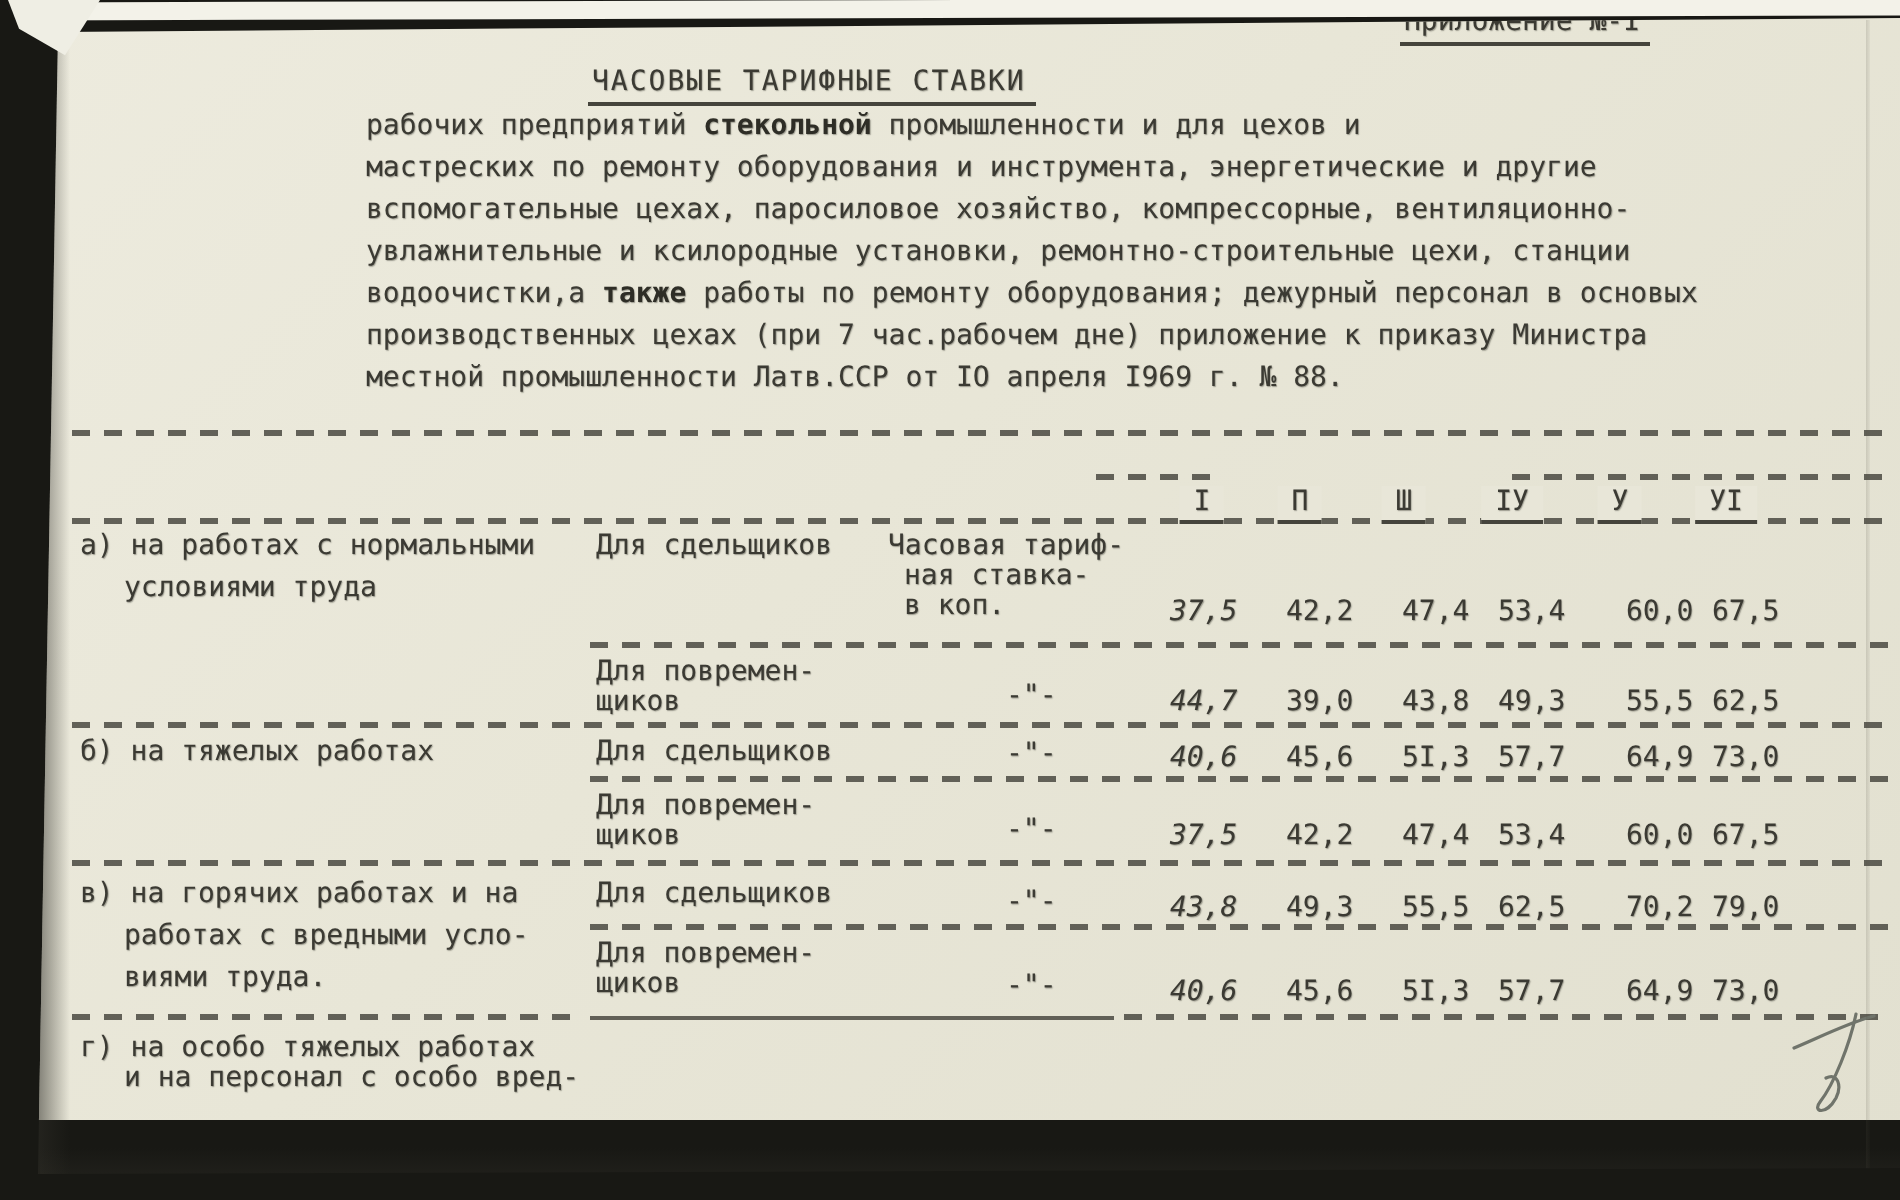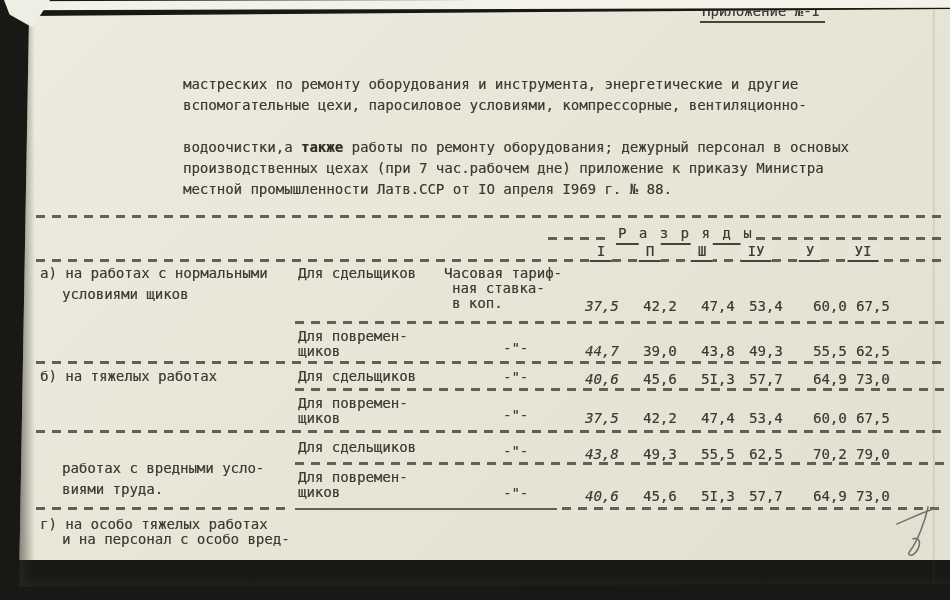--- a/index.html
+++ b/index.html
@@ -48,42 +48,44 @@
     text-shadow:0.4px 0.4px 0.6px rgba(58,57,48,.45);}
   .c1{left:585px;font-style:italic;} .c2{left:643px;} .c3{left:701px;} .c4{left:749px;} .c5{left:813px;} .c6{left:856px;}
   .hand{position:absolute;left:893px;top:498px;}
 </style>
 </head>
 <body>
 
 <div class="paper">
 
   <div class="t u" style="left:700px;top:4px">Приложение №-I</div>
+  <div class="t u" style="left:294px;top:34px;letter-spacing:1px">ЧАСОВЫЕ ТАРИФНЫЕ СТАВКИ</div>
 
+  <div class="t" style="left:183px;top:56px"><span>рабочих предприятий </span><span class="bold">стекольной</span><span> промышленности и для цехов и</span></div>
   <div class="t" style="left:183px;top:77px">мастреских по ремонту оборудования и инструмента, энергетические и другие</div>
-  <div class="t" style="left:183px;top:98px">вспомогательные цехи, паросиловое условиями, компрессорные, вентиляционно-</div>
+  <div class="t" style="left:183px;top:98px">вспомогательные цехах, паросиловое хозяйство, компрессорные, вентиляционно-</div>
+  <div class="t" style="left:183px;top:119px">увлажнительные и ксилородные установки, ремонтно-строительные цехи, станции</div>
   <div class="t" style="left:183px;top:140px"><span>водоочистки,а </span><span class="bold">также</span><span> работы по ремонту оборудования; дежурный персонал в основых</span></div>
   <div class="t" style="left:183px;top:161px">производственных цехах (при 7 час.рабочем дне) приложение к приказу Министра</div>
   <div class="t" style="left:183px;top:182px">местной промышленности Латв.ССР от IO апреля I969 г. № 88.</div>
 
   <div class="dash" style="left:36px;top:215px;width:908px"></div>
   <div class="dash" style="left:548px;top:237px;width:62px"></div>
-  <div class="t u" style="left:616px;top:226px;letter-spacing:2px">Р а з р я д ы</div>
   <div class="dash" style="left:756px;top:237px;width:188px"></div>
   <div class="dash" style="left:36px;top:259px;width:908px"></div>
 
   <span class="grade" style="left:601px">I</span>
   <span class="grade" style="left:650px">П</span>
   <span class="grade" style="left:702px">Ш</span>
   <span class="grade" style="left:756px">IУ</span>
   <span class="grade" style="left:810px">У</span>
   <span class="grade" style="left:863px">УI</span>
 
   <div class="t" style="left:40px;top:266px">а) на работах с нормальными</div>
-  <div class="t" style="left:62px;top:287px">условиями щиков</div>
+  <div class="t" style="left:62px;top:287px">условиями труда</div>
   <div class="t" style="left:298px;top:266px">Для сдельщиков</div>
   <div class="t" style="left:444px;top:266px">Часовая тариф-</div>
   <div class="t" style="left:452px;top:281px">ная ставка-</div>
   <div class="t" style="left:452px;top:296px">в коп.</div>
   <div class="vrow">
     <span class="c1" style="top:298px">37,5</span>
     <span class="c2" style="top:298px">42,2</span>
     <span class="c3" style="top:298px">47,4</span>
     <span class="c4" style="top:298px">53,4</span>
     <span class="c5" style="top:298px">60,0</span>
@@ -121,20 +123,21 @@
   <div class="vrow">
     <span class="c1" style="top:410px">37,5</span>
     <span class="c2" style="top:410px">42,2</span>
     <span class="c3" style="top:410px">47,4</span>
     <span class="c4" style="top:410px">53,4</span>
     <span class="c5" style="top:410px">60,0</span>
     <span class="c6" style="top:410px">67,5</span>
   </div>
   <div class="dash" style="left:36px;top:430px;width:908px"></div>
 
+  <div class="t" style="left:40px;top:440px">в) на горячих работах и на</div>
   <div class="t" style="left:62px;top:461px">работах с вредными усло-</div>
   <div class="t" style="left:62px;top:482px">виями труда.</div>
   <div class="t" style="left:298px;top:440px">Для сдельщиков</div>
   <div class="t" style="left:503px;top:444px">-"-</div>
   <div class="vrow">
     <span class="c1" style="top:446px">43,8</span>
     <span class="c2" style="top:446px">49,3</span>
     <span class="c3" style="top:446px">55,5</span>
     <span class="c4" style="top:446px">62,5</span>
     <span class="c5" style="top:446px">70,2</span>

